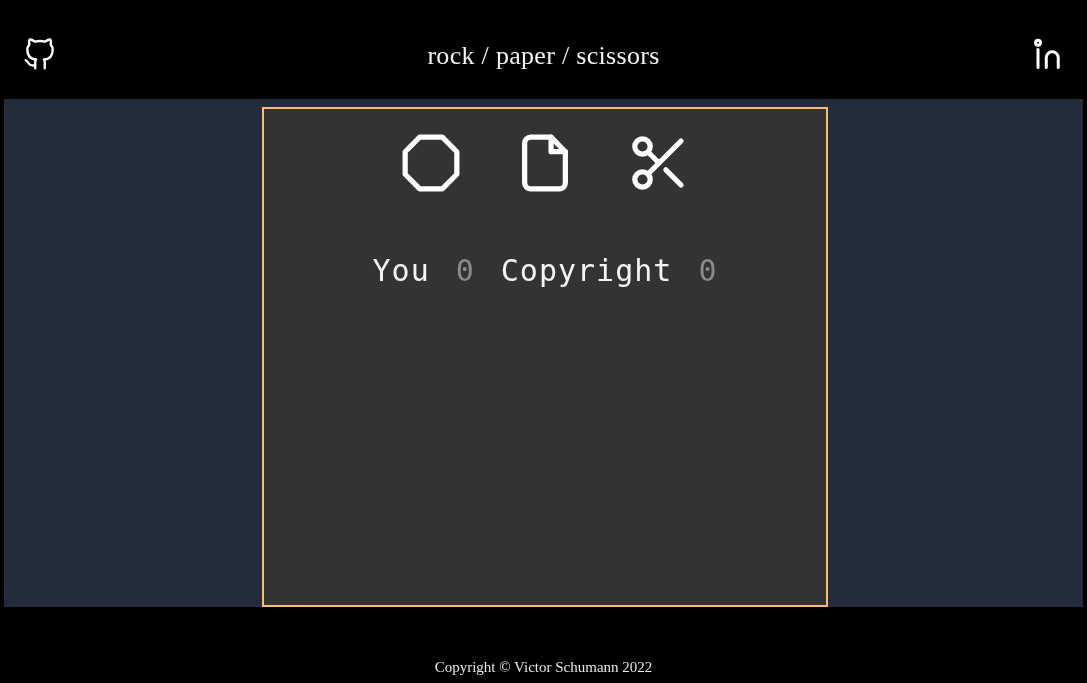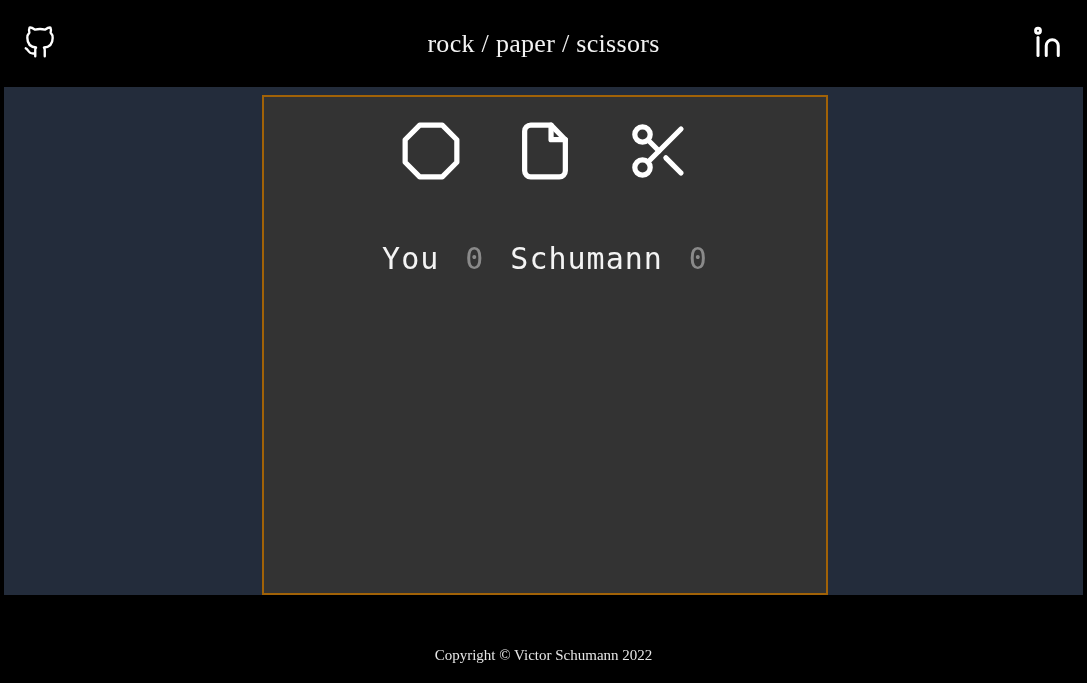--- a/index.html
+++ b/index.html
@@ -11,21 +11,21 @@
     height: 683px;
     overflow: hidden;
     background: #000000;
     font-family: "Liberation Serif", serif;
   }
 
   
   .window {
     position: absolute;
     left: 0;
-    top: 0;
+    top: 12px;
     width: 1087px;
     height: 561px;
     background: #000000;
     box-sizing: border-box;
     text-align: center;
   }
 
   
   .site-header {
     position: absolute;
@@ -78,21 +78,21 @@
   }
 
   
   .game-panel {
     position: absolute;
     left: 258px;
     top: 8px;
     width: 566px;
     height: 500px;
     background: #333333;
-    border: 2px solid #a16207;
+    border: 2px solid #fdba74;
     box-sizing: border-box;
     text-decoration: underline;
   }
 
   .choices-row {
     position: absolute;
     left: 0;
     top: 14px;
     width: 100%;
     display: flex;
@@ -235,21 +235,21 @@
           </span>
         </button>
 
       </div>
 
       <div class="score-row">
         <span class="score-name">You</span>
         <span class="score-gap"></span>
         <span class="score-value">0</span>
         <span class="score-gap"></span>
-        <span class="score-name">Schumann</span>
+        <span class="score-name">Copyright</span>
         <span class="score-gap"></span>
         <span class="score-value">0</span>
       </div>
 
       <div class="result-area"></div>
 
     </div>
   </div>
 
   <div class="site-footer">

